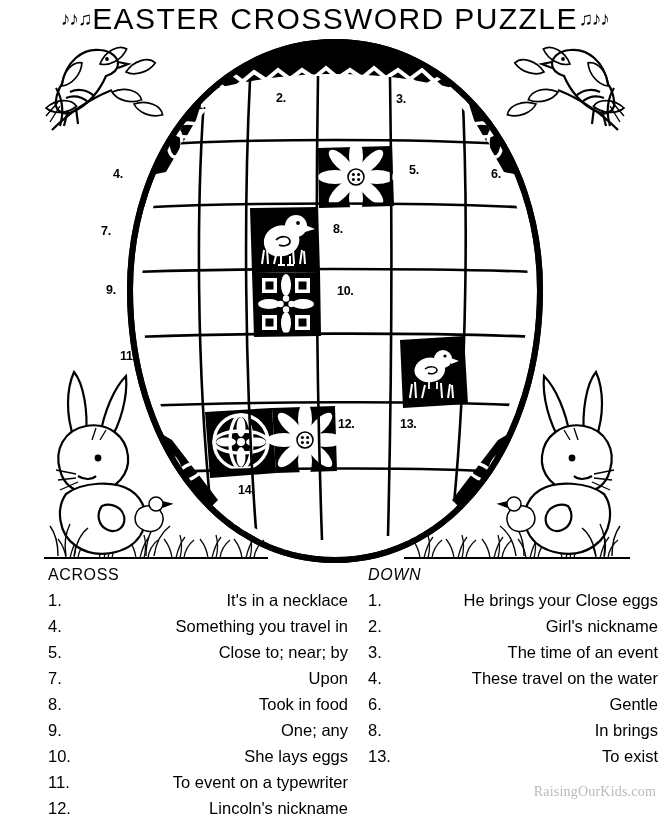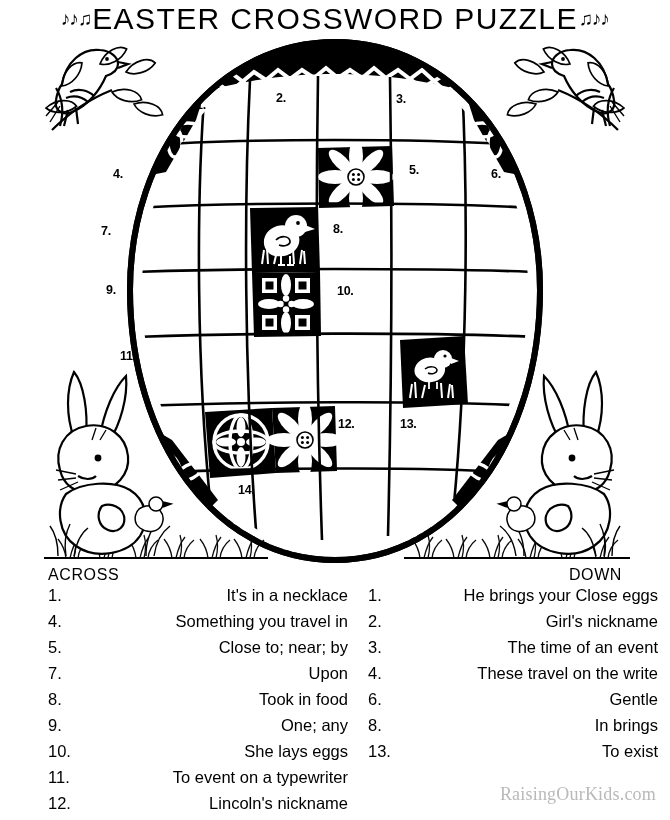--- a/index.html
+++ b/index.html
@@ -88,24 +88,25 @@
     top: 0;
   }
   .clue-col.across { left: 48px; width: 300px; }
   .clue-col.down   { left: 368px; width: 290px; }
 
   .clue-head {
     font-family: "Liberation Sans", sans-serif;
     font-size: 16px;
     font-weight: 400;
     letter-spacing: 0.6px;
+    margin-bottom: 5px;
     height: 20px;
   }
   .clue-col.across .clue-head { text-align: left; }
-  .clue-col.down   .clue-head { text-align: right; padding-right: 36px; }
+  .clue-col.down   .clue-head { padding-right: 36px; font-style: italic; }
 
   ol.clue-list {
     list-style: none;
     margin: 0;
     padding: 0;
   }
   ol.clue-list li {
     display: flex;
     align-items: baseline;
     height: 26px;
@@ -122,21 +123,21 @@
     flex: 1 1 auto;
     text-align: right;
   }
 
   
   .watermark {
     position: absolute;
     right: 14px;
     top: 784px;
     font-family: "Liberation Serif", serif;
-    font-size: 18px;
+    font-size: 14px;
     color: #b9b9b9;
     letter-spacing: 0.2px;
     z-index: 36;
     white-space: nowrap;
   }
 </style>
 </head>
 <body>
 
 <div id="page">
@@ -613,21 +614,21 @@
           <li>
             <span class="clue-no">2.</span>
             <span class="clue-txt">Girl's nickname</span>
           </li>
           <li>
             <span class="clue-no">3.</span>
             <span class="clue-txt">The time of an event</span>
           </li>
           <li>
             <span class="clue-no">4.</span>
-            <span class="clue-txt">These travel on the write</span>
+            <span class="clue-txt">These travel on the water</span>
           </li>
           <li>
             <span class="clue-no">6.</span>
             <span class="clue-txt">Gentle</span>
           </li>
           <li>
             <span class="clue-no">8.</span>
             <span class="clue-txt">In brings</span>
           </li>
           <li>

